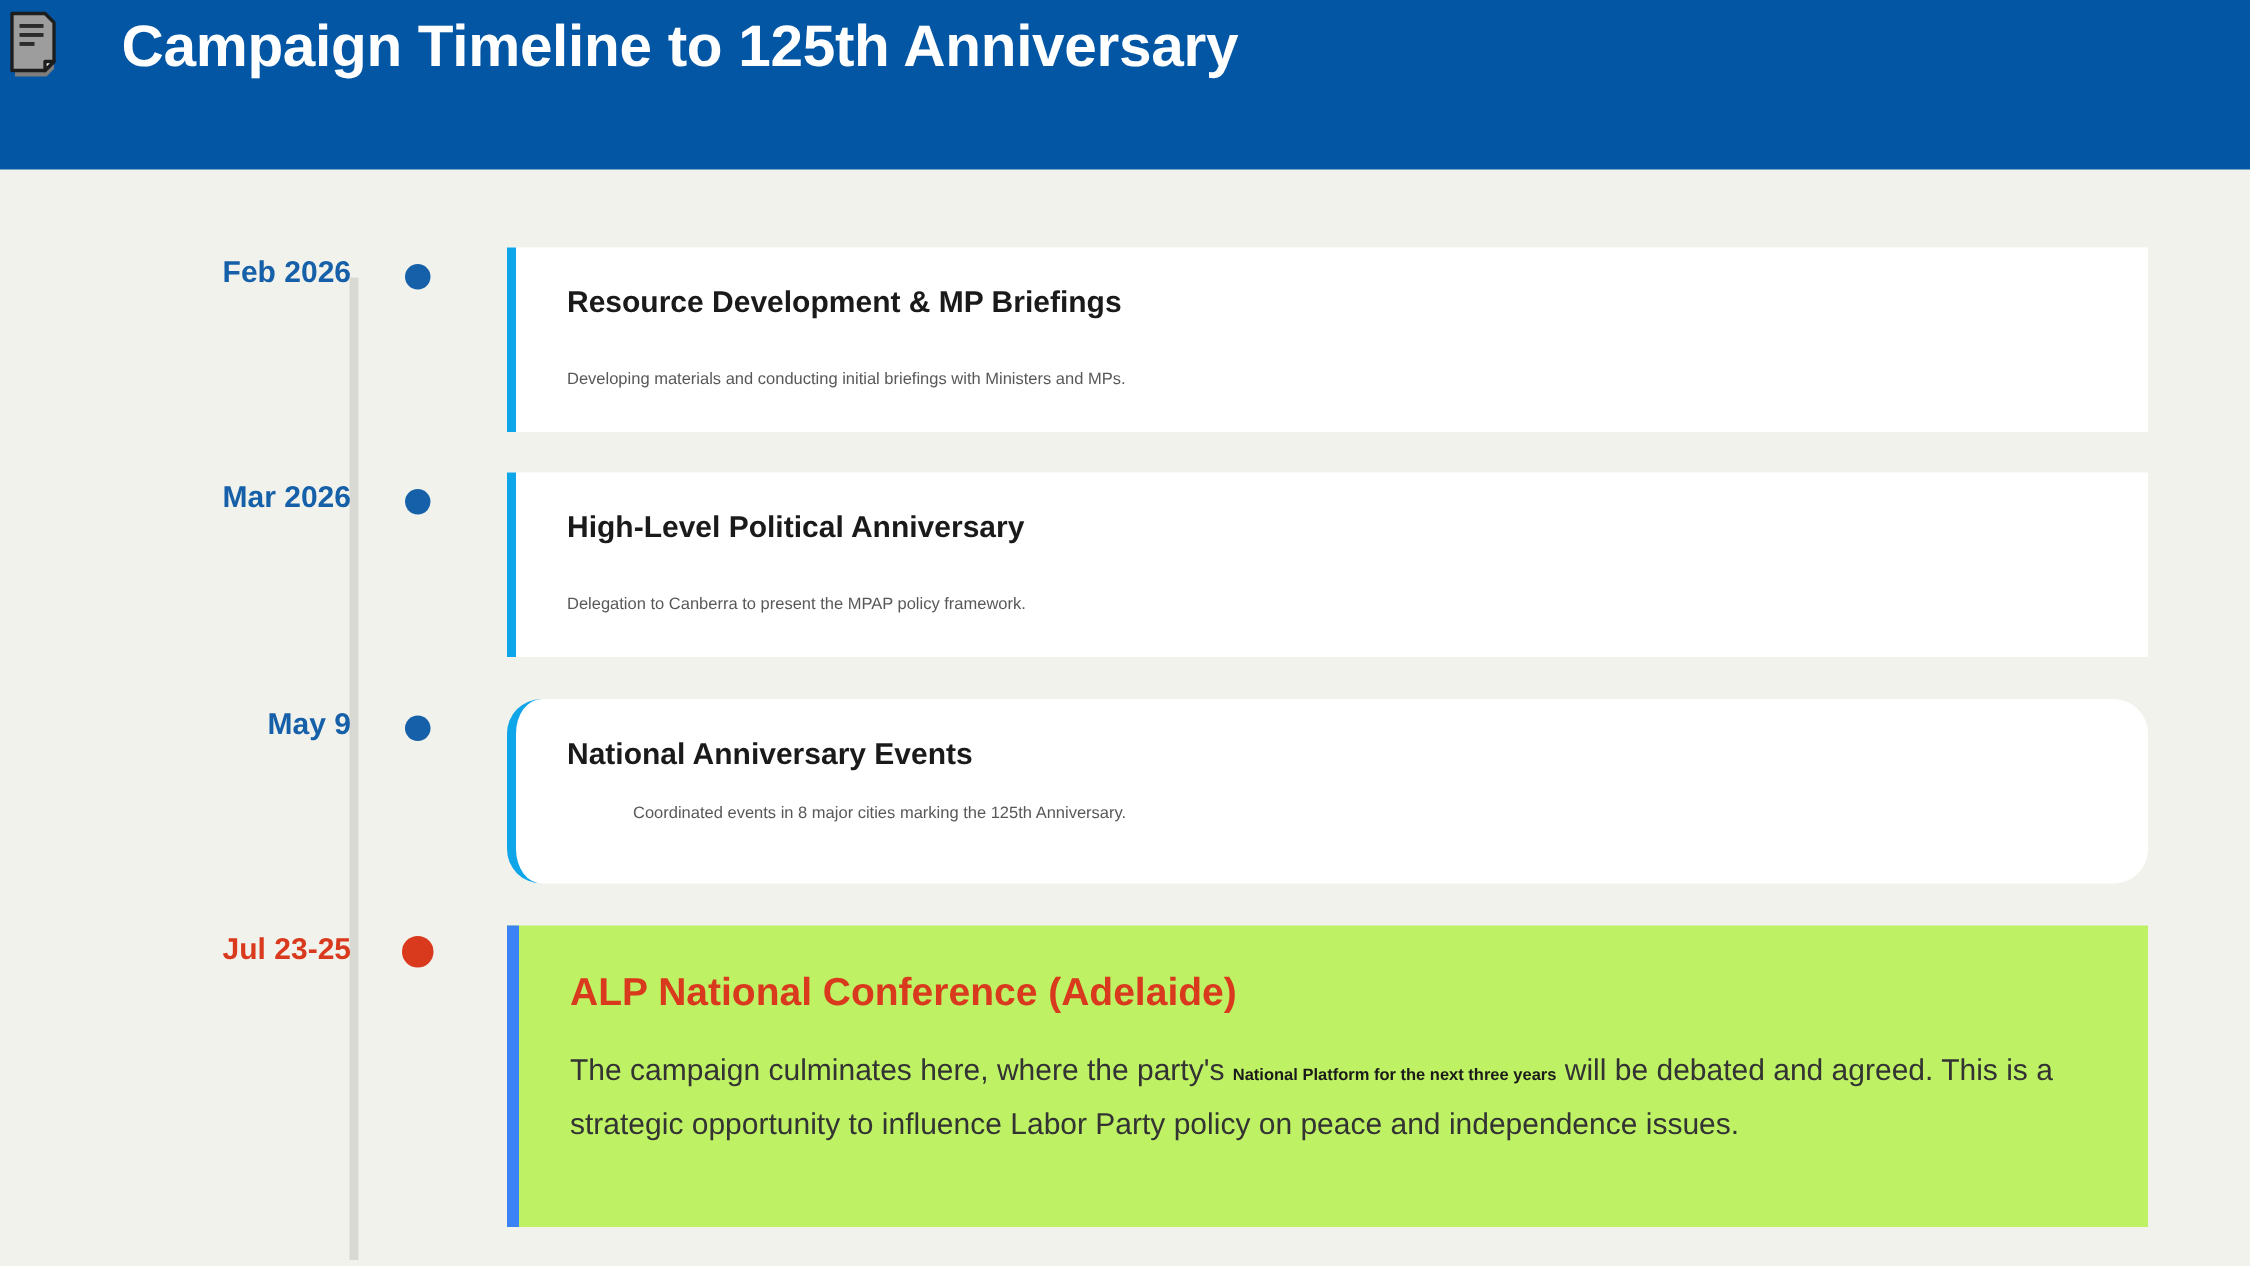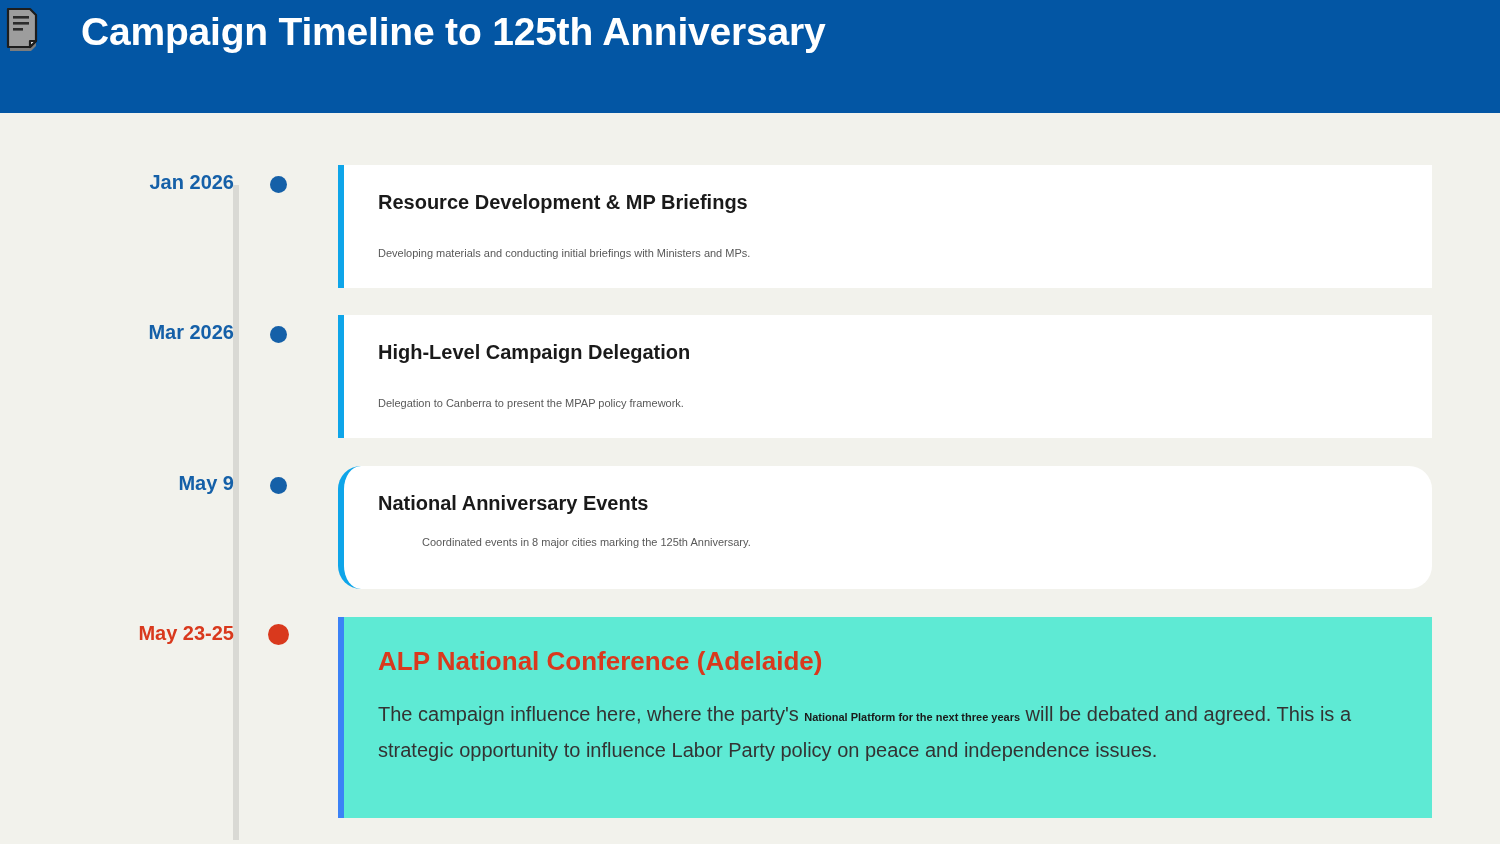--- a/index.html
+++ b/index.html
@@ -96,22 +96,22 @@
 
   .card {
     position: absolute;
     left: 338px;
     width: 1094px;
     background: #ffffff;
     border-left: 6px solid #0ea5e9;
     box-sizing: border-box;
   }
   .card.accent {
-    background: #5eead4;
-    border-left: 6px solid #3b82f6;
+    background: #bef264;
+    border-left: 8px solid #3b82f6;
   }
   .card-title {
     position: absolute;
     left: 34px;
     font-size: 20px;
     font-weight: bold;
     color: #1a1a1a;
     white-space: nowrap;
   }
   .card.accent .card-title {
@@ -177,50 +177,50 @@
     </svg>
   </span>
   <div class="header-title">Campaign Timeline to 125th Anniversary</div>
 </div>
 
 <div class="timeline">
 
   <div class="axis-line"></div>
 
   <div class="row" id="row-0">
-    <div class="row-date">Jan 2026</div>
+    <div class="row-date">Feb 2026</div>
     <div class="row-dot"></div>
     <div class="card">
       <div class="card-title">Resource Development &amp; MP Briefings</div>
       <div class="card-desc">Developing materials and conducting initial briefings with Ministers and MPs.</div>
     </div>
   </div>
 
   <div class="row" id="row-1">
     <div class="row-date">Mar 2026</div>
     <div class="row-dot"></div>
     <div class="card">
-      <div class="card-title">High-Level Campaign Delegation</div>
+      <div class="card-title">High-Level Political Anniversary</div>
       <div class="card-desc">Delegation to Canberra to present the MPAP policy framework.</div>
     </div>
   </div>
 
   <div class="row" id="row-2">
     <div class="row-date">May 9</div>
     <div class="row-dot"></div>
     <div class="card">
       <div class="card-title">National Anniversary Events</div>
       <div class="card-desc">Coordinated events in 8 major cities marking the 125th Anniversary.</div>
     </div>
   </div>
 
   <div class="row" id="row-3">
-    <div class="row-date accent">May 23-25</div>
+    <div class="row-date accent">Jul 23-25</div>
     <div class="row-dot accent"></div>
     <div class="card accent">
       <div class="card-title">ALP National Conference (Adelaide)</div>
       <div class="card-desc">
-        <span>The campaign influence here, where the party's </span><b>National Platform for the next three years</b><span> will be debated and agreed. This is a strategic opportunity to influence Labor Party policy on peace and independence issues.</span>
+        <span>The campaign culminates here, where the party's </span><b>National Platform for the next three years</b><span> will be debated and agreed. This is a strategic opportunity to influence Labor Party policy on peace and independence issues.</span>
       </div>
     </div>
   </div>
 
 </div>
 
 </body></html>

